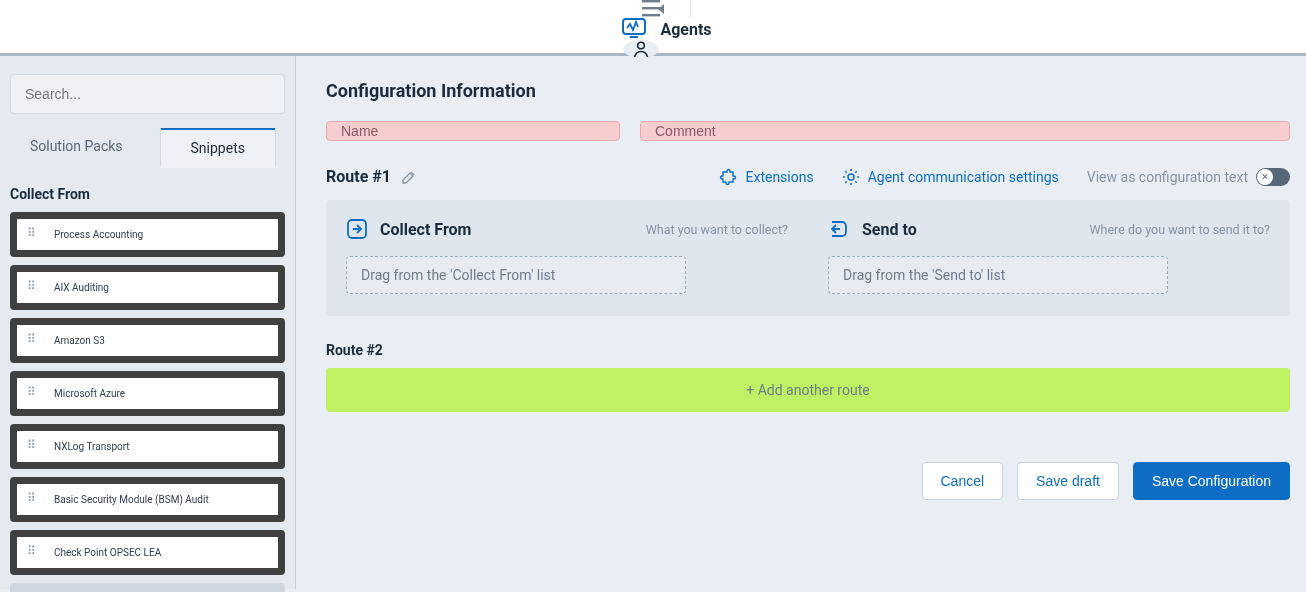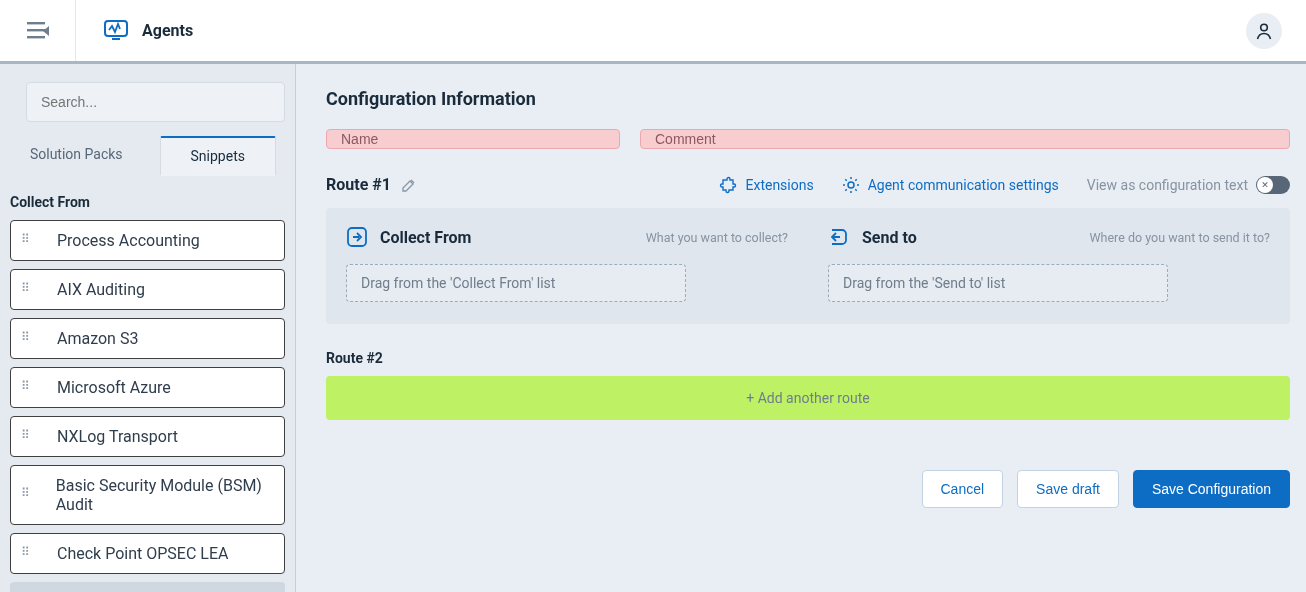--- a/index.html
+++ b/index.html
@@ -6,25 +6,26 @@
   body {
     font-family: -apple-system, BlinkMacSystemFont, "Segoe UI", Roboto, Arial, sans-serif;
     background: #e9eef4;
     color: #1a2b3c;
     width: 1306px;
     height: 592px;
     overflow: hidden;
   }
   
   .header {
-    height: 64px;
+    height: 56px;
     background: #fff;
     display: flex;
     align-items: center;
     border-bottom: 3px solid #a8b7c6;
+    flex-direction: column;
   }
   .header-left {
     width: 76px;
     height: 100%;
     display: flex;
     align-items: center;
     justify-content: center;
     border-right: 1px solid #e3e8ee;
   }
   .header-title-wrap {
@@ -56,21 +57,21 @@
   }
   .sidebar {
     width: 296px;
     background: #e5eaf0;
     border-right: 1px solid #c6cfd9;
     display: flex;
     flex-direction: column;
     padding: 0 0 10px 0;
   }
   .search-wrap {
-    padding: 18px 10px 14px 26px;
+    padding: 18px 10px 14px 10px;
   }
   .search {
     width: 100%;
     height: 40px;
     border: 1px solid #d5dbe3;
     border-radius: 4px;
     background: #eef2f7;
     padding: 0 14px;
     font-size: 14px;
     color: #8a98a7;
@@ -105,28 +106,28 @@
     padding: 18px 10px 10px 10px;
   }
   .pill-list {
     display: flex;
     flex-direction: column;
     gap: 8px;
     padding: 0 10px;
   }
   .pill {
     background: #fff;
-    border: 1px solid #404040;
+    border: 7px solid #404040;
     border-radius: 4px;
     padding: 10px 12px;
-    font-size: 16px;
+    font-size: 10px;
     color: #303d4c;
     display: flex;
     align-items: center;
-    gap: 24px;
+    gap: 15px;
     cursor: grab;
   }
   .drag-dots {
     width: 10px;
     height: 10px;
     display: inline-block;
     position: relative;
     color: #8a98a7;
   }
   .drag-dots::before {

